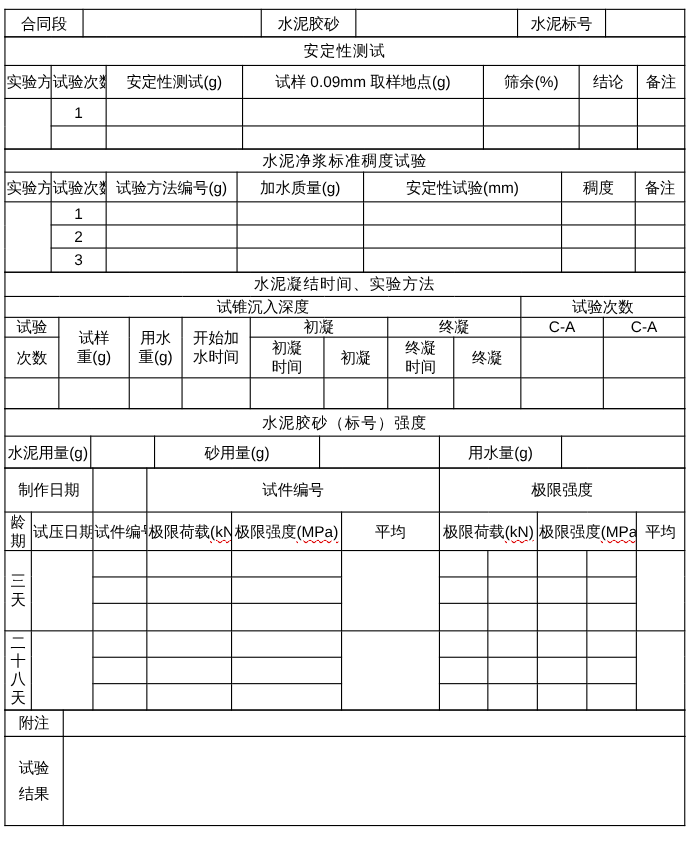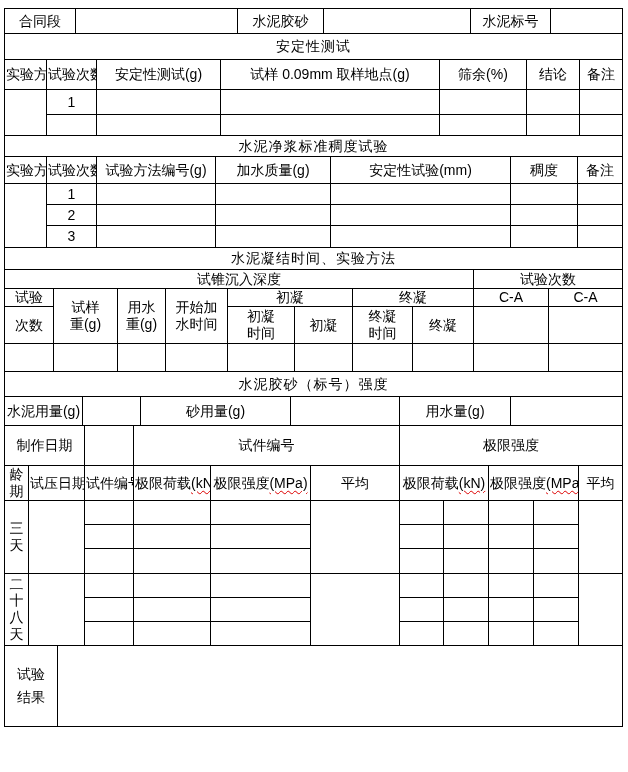--- a/index.html
+++ b/index.html
@@ -347,20 +347,32 @@
       <td></td>
       <td></td>
       <td></td>
       <td></td>
       <td></td>
       <td></td>
     </tr>
   </tbody>
     </table>
 
+  <table>
+    <colgroup>
+        <col style="width:53px">
+        <col style="width:565px">
+      </colgroup>
+    <tbody>
+        <tr style="height:24px">
+      <td>附注</td>
+      <td></td>
+    </tr>
+  </tbody>
+    </table>
 
   <table>
     <colgroup>
         <col style="width:53px">
         <col style="width:565px">
       </colgroup>
     <tbody>
         <tr style="height:81px">
       <td class="two-line result-label">
         <div>试验</div>

